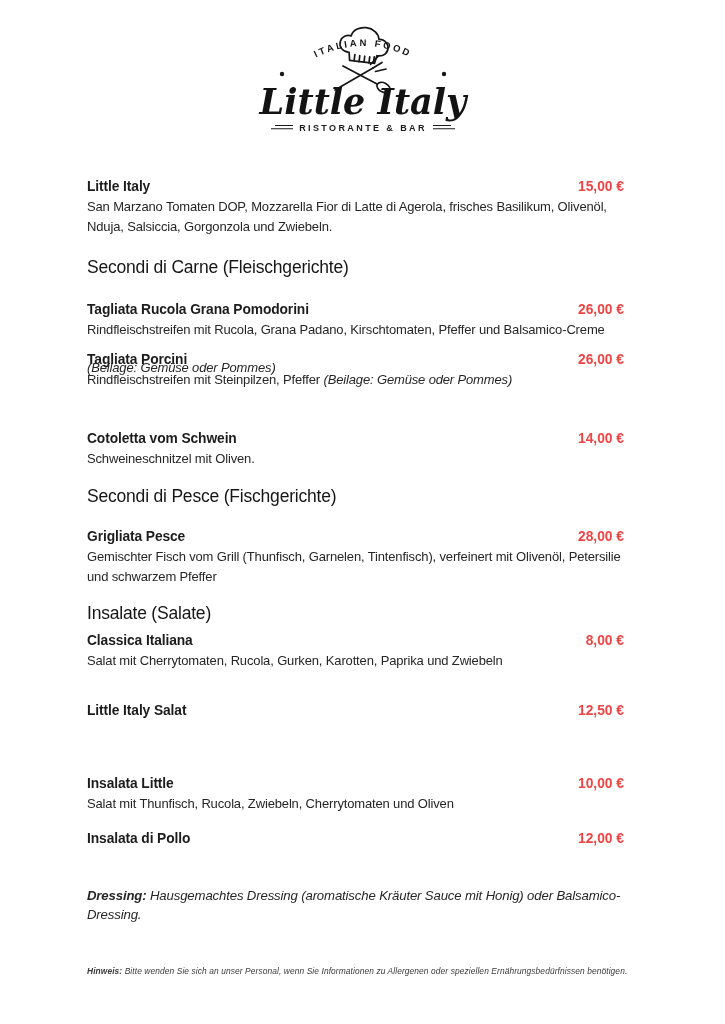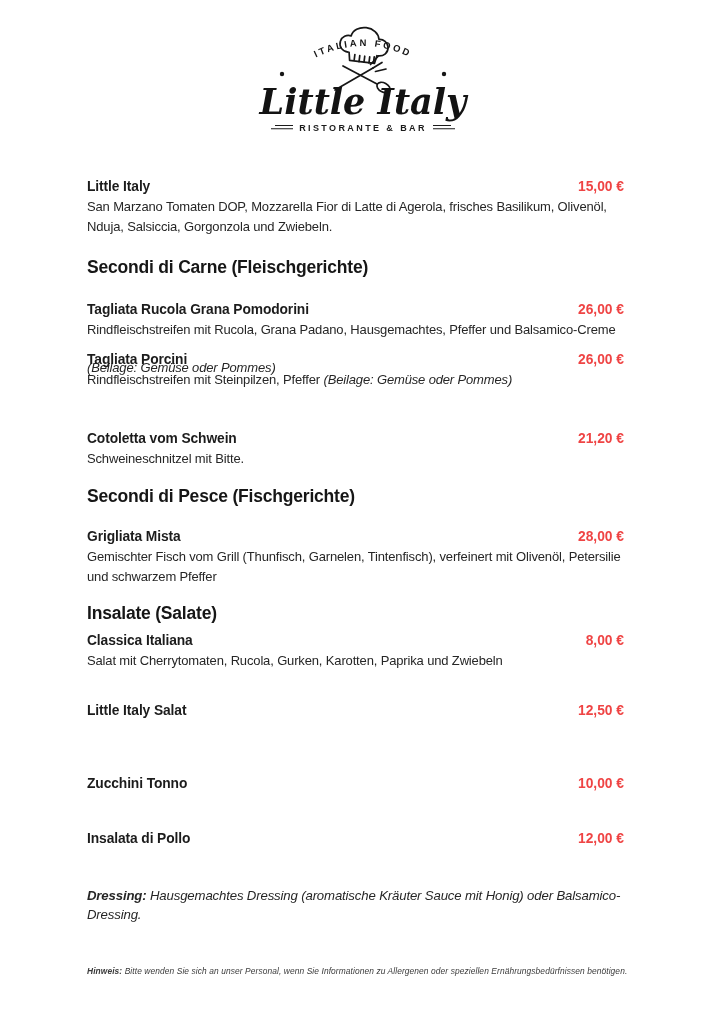--- a/index.html
+++ b/index.html
@@ -14,21 +14,21 @@
   }
   .logo-wrap{
     position:absolute;top:10px;left:50%;
     transform:translateX(-50%);
   }
   .block{position:absolute;left:87px;width:537px;}
   .row{display:flex;justify-content:space-between;align-items:baseline;gap:12px;}
   .name{font-size:13.8px;font-weight:700;line-height:18px;color:#1c1c1c;letter-spacing:-0.1px;}
   .price{font-size:13.8px;font-weight:700;line-height:18px;color:#ef4444;white-space:nowrap;}
   .desc{font-size:13px;line-height:19.5px;color:#262626;letter-spacing:-0.15px;margin-top:1px;}
-  .hdr{font-size:17.5px;font-weight:700;line-height:24px;color:#161616;letter-spacing:-0.2px;}
+  .hdr{font-size:17.5px;font-weight:400;line-height:24px;color:#161616;letter-spacing:-0.2px;}
   .it{font-style:italic;margin-top:18px;}
   .note{font-size:13.2px;line-height:19px;color:#262626;font-style:italic;letter-spacing:-0.15px;}
   .lbl{font-weight:700;}
   .footnote{font-size:8.4px;line-height:12px;font-style:italic;color:#3a3a3a;white-space:nowrap;letter-spacing:0.1px;}
 </style>
 </head>
 <body>
 
 <div class="page">
 
@@ -73,45 +73,45 @@
     <div class="desc">San Marzano Tomaten DOP, Mozzarella Fior di Latte di Agerola, frisches Basilikum, Olivenöl, Nduja, Salsiccia, Gorgonzola und Zwiebeln.</div>
   </div>
 
   <div class="block hdr" style="top:255px">Secondi di Carne (Fleischgerichte)</div>
 
   <div class="block" style="top:301px">
     <div class="row">
       <span class="name">Tagliata Rucola Grana Pomodorini</span>
       <span class="price">26,00 €</span>
     </div>
-    <div class="desc">Rindfleischstreifen mit Rucola, Grana Padano, Hausgemachtes, Pfeffer und Balsamico-Creme</div>
+    <div class="desc">Rindfleischstreifen mit Rucola, Grana Padano, Kirschtomaten, Pfeffer und Balsamico-Creme</div>
     <div class="desc it">(Beilage: Gemüse oder Pommes)</div>
   </div>
 
   <div class="block" style="top:351px">
     <div class="row">
       <span class="name">Tagliata Porcini</span>
       <span class="price">26,00 €</span>
     </div>
     <div class="desc"><span>Rindfleischstreifen mit Steinpilzen, Pfeffer </span><span class="it">(Beilage: Gemüse oder Pommes)</span></div>
   </div>
 
   <div class="block" style="top:430px">
     <div class="row">
       <span class="name">Cotoletta vom Schwein</span>
-      <span class="price">21,20 €</span>
+      <span class="price">14,00 €</span>
     </div>
-    <div class="desc">Schweineschnitzel mit Bitte.</div>
+    <div class="desc">Schweineschnitzel mit Oliven.</div>
   </div>
 
   <div class="block hdr" style="top:484px">Secondi di Pesce (Fischgerichte)</div>
 
   <div class="block" style="top:528px">
     <div class="row">
-      <span class="name">Grigliata Mista</span>
+      <span class="name">Grigliata Pesce</span>
       <span class="price">28,00 €</span>
     </div>
     <div class="desc">Gemischter Fisch vom Grill (Thunfisch, Garnelen, Tintenfisch), verfeinert mit Olivenöl, Petersilie und schwarzem Pfeffer</div>
   </div>
 
   <div class="block hdr" style="top:601px">Insalate (Salate)</div>
 
   <div class="block" style="top:632px">
     <div class="row">
       <span class="name">Classica Italiana</span>
@@ -122,23 +122,24 @@
 
   <div class="block" style="top:702px">
     <div class="row">
       <span class="name">Little Italy Salat</span>
       <span class="price">12,50 €</span>
     </div>
   </div>
 
   <div class="block" style="top:775px">
     <div class="row">
-      <span class="name">Zucchini Tonno</span>
+      <span class="name">Insalata Little</span>
       <span class="price">10,00 €</span>
     </div>
+    <div class="desc">Salat mit Thunfisch, Rucola, Zwiebeln, Cherrytomaten und Oliven</div>
   </div>
 
   <div class="block" style="top:830px">
     <div class="row">
       <span class="name">Insalata di Pollo</span>
       <span class="price">12,00 €</span>
     </div>
   </div>
 
   <div class="block note" style="top:886px">

